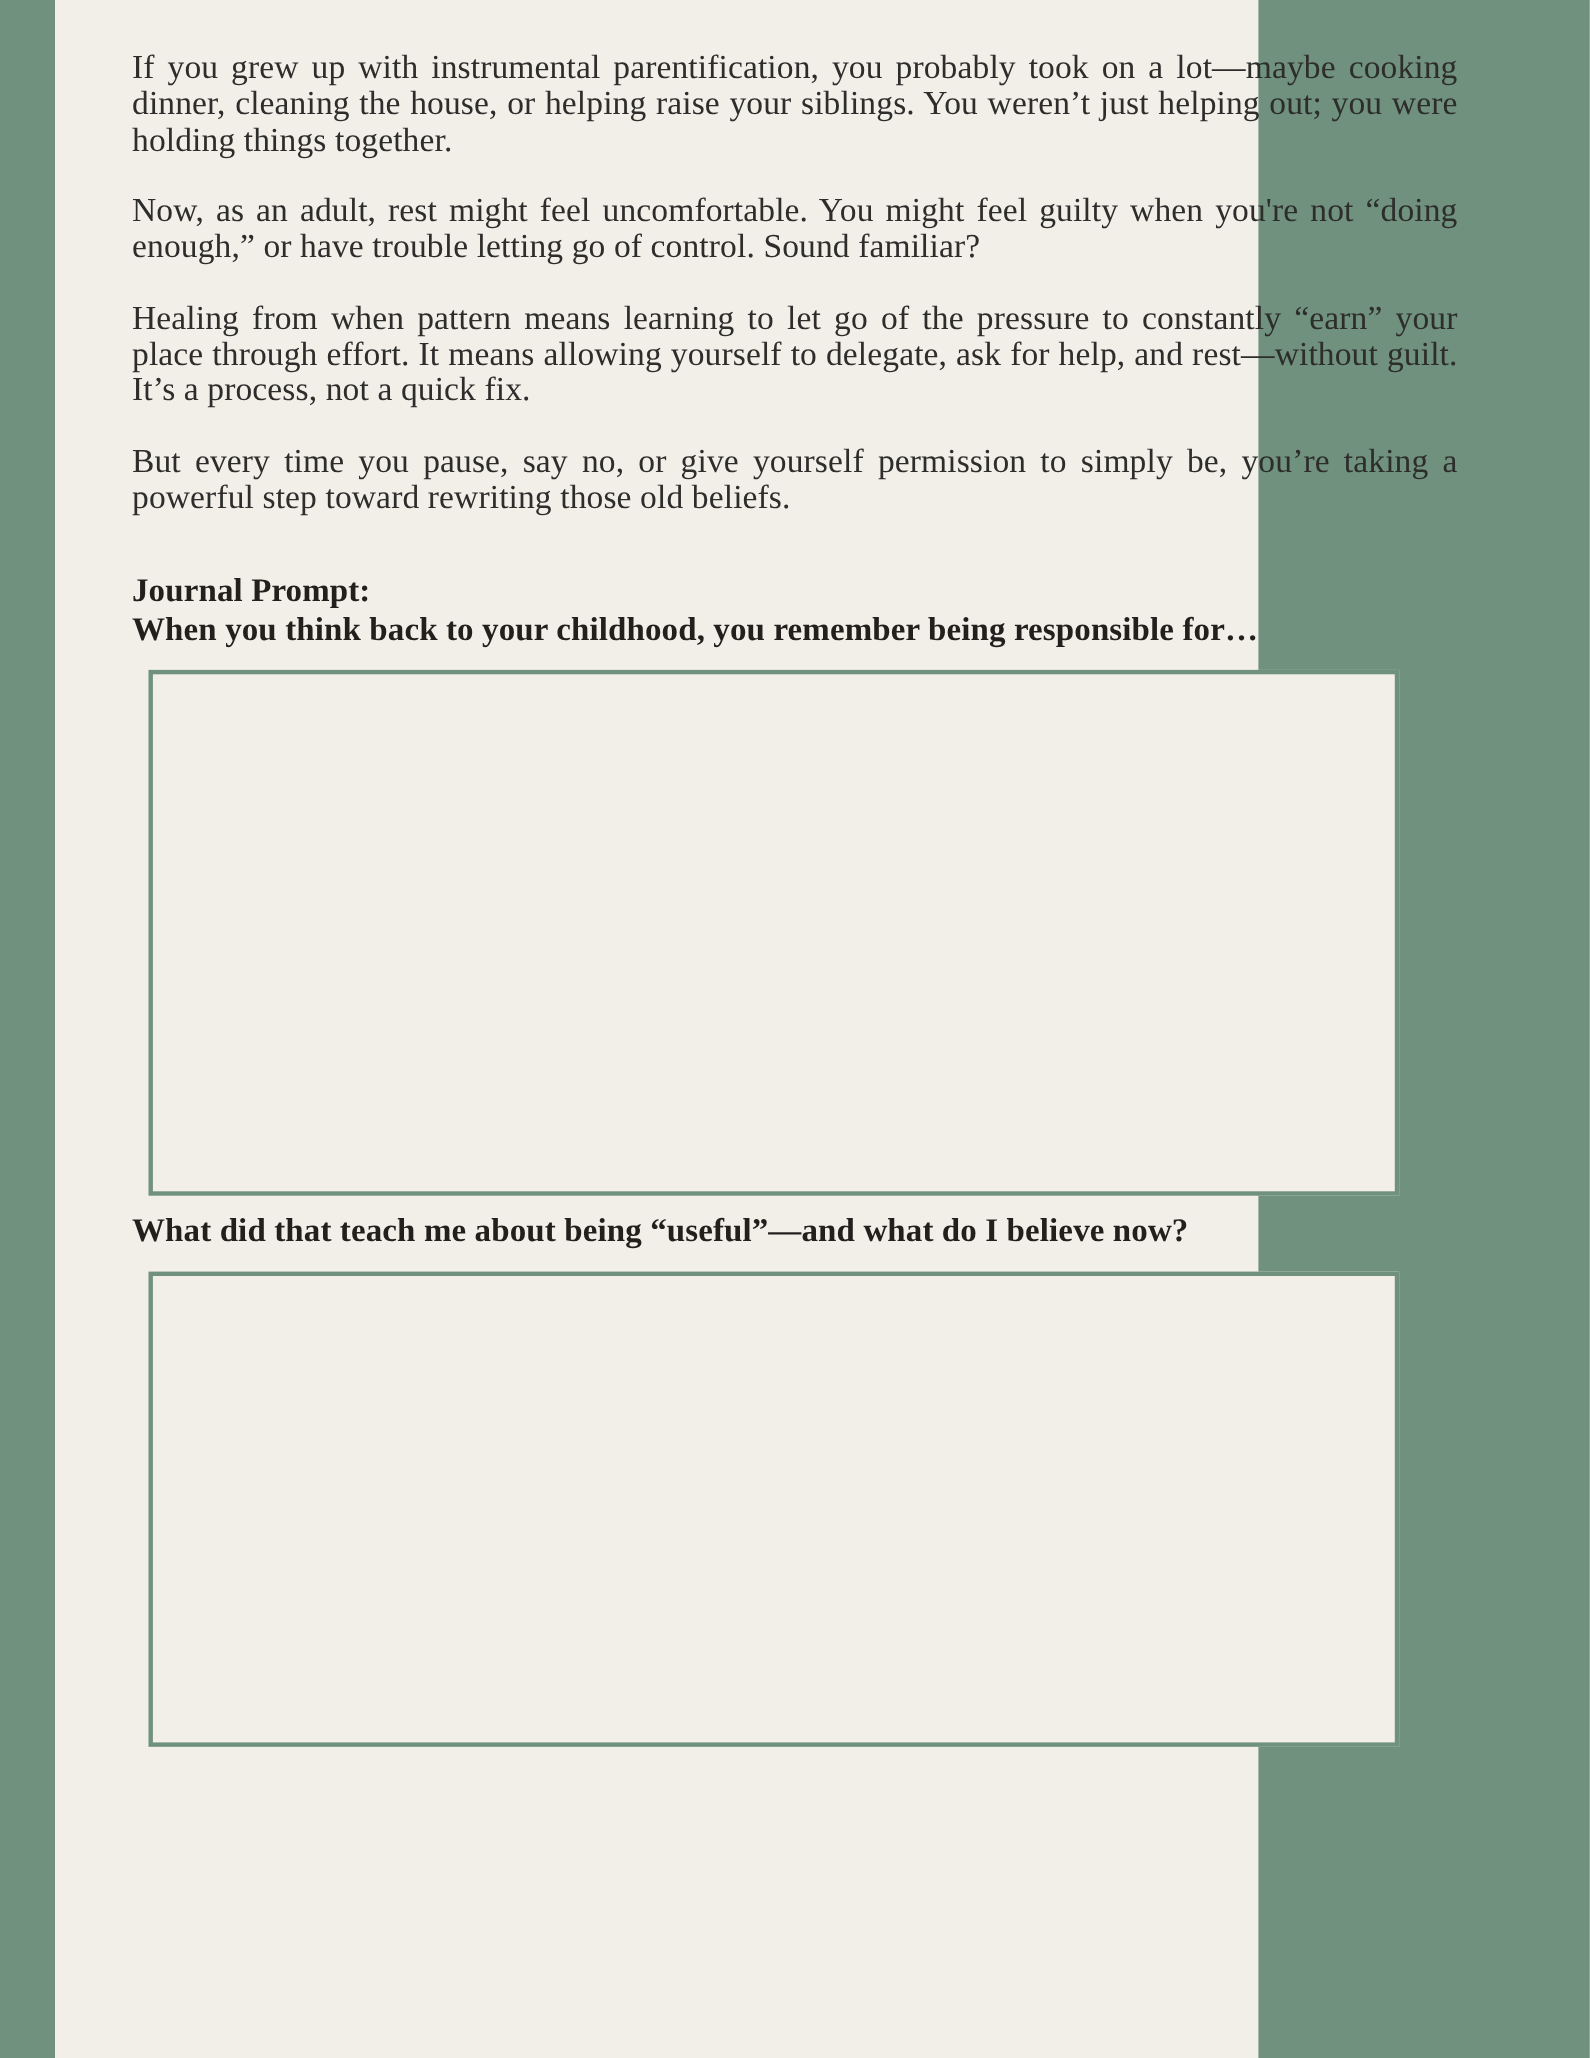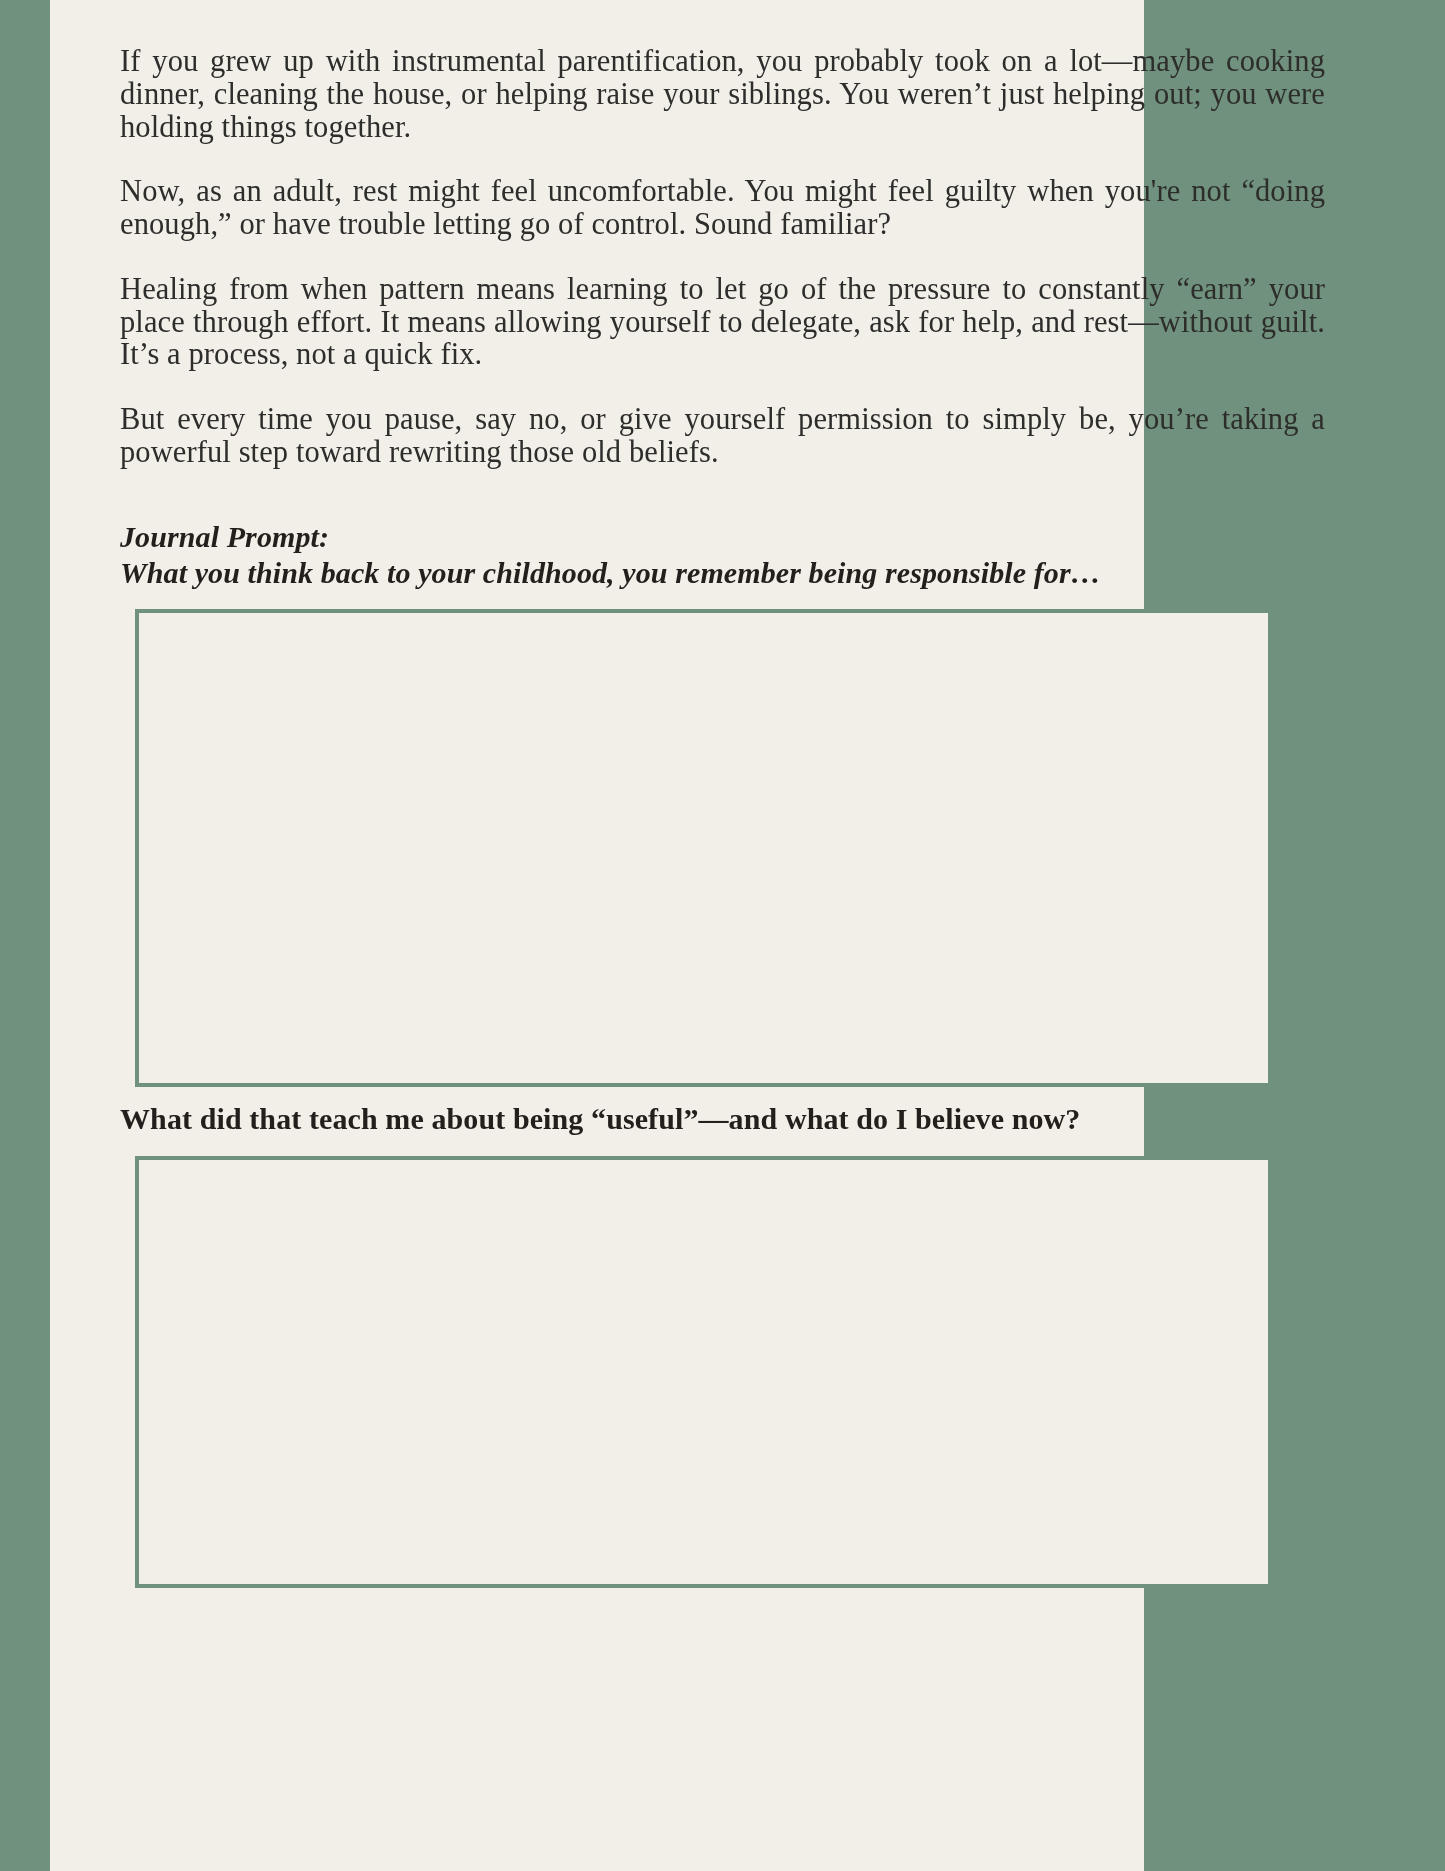--- a/index.html
+++ b/index.html
@@ -45,21 +45,20 @@
     line-height: 1.075;
     color: #2d2d2b;
     text-align: justify;
     letter-spacing: 0.1px;
   }
   p.body-par:last-of-type { margin-bottom: 0; }
 
   .prompt-block {
     margin-top: 50px;
     margin-bottom: 0;
-    font-style: italic;
   }
   .prompt-label,
   .prompt-question,
   .prompt-question-2 {
     font-size: 30px;
     line-height: 1.22;
     color: #231f1c;
     font-weight: bold;
     margin: 0;
     letter-spacing: 0.1px;
@@ -93,21 +92,21 @@
 <div class="page">
   <div class="content">
 
     <p class="body-par">If you grew up with instrumental parentification, you probably took on a lot—maybe cooking dinner, cleaning the house, or helping raise your siblings. You weren’t just helping out; you were holding things together.</p>
     <p class="body-par">Now, as an adult, rest might feel uncomfortable. You might feel guilty when you're not “doing enough,” or have trouble letting go of control. Sound familiar?</p>
     <p class="body-par">Healing from when pattern means learning to let go of the pressure to constantly “earn” your place through effort. It means allowing yourself to delegate, ask for help, and rest—without guilt. It’s a process, not a quick fix.</p>
     <p class="body-par">But every time you pause, say no, or give yourself permission to simply be, you’re taking a powerful step toward rewriting those old beliefs.</p>
 
     <div class="prompt-block">
       <div class="prompt-label">Journal Prompt:</div>
-      <div class="prompt-question">What you think back to your childhood, you remember being responsible for…</div>
+      <div class="prompt-question">When you think back to your childhood, you remember being responsible for…</div>
     </div>
 
     <div class="answer-box first"></div>
 
     <div class="prompt-question-2">What did that teach me about being “useful”—and what do I believe now?</div>
 
     <div class="answer-box second"></div>
 
   </div>
 </div>

